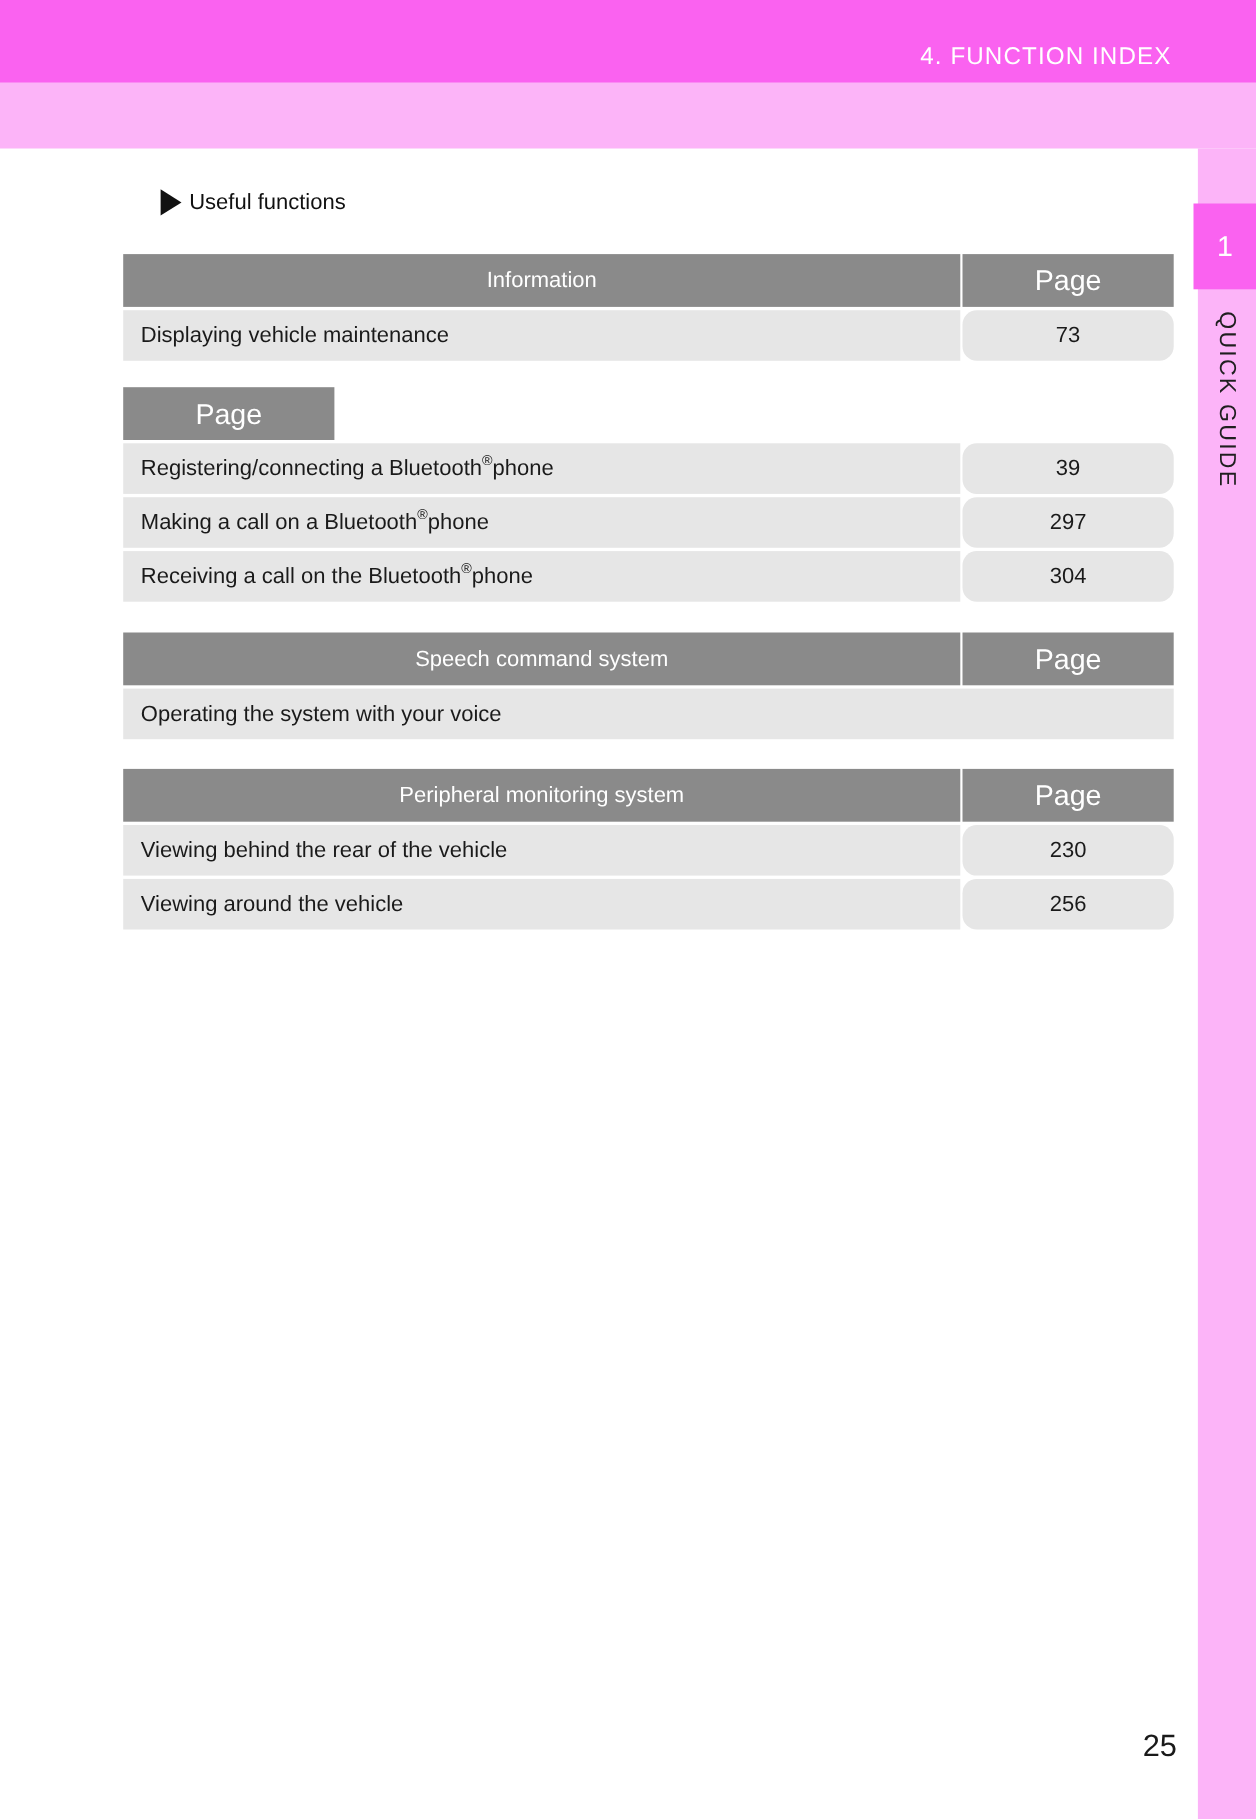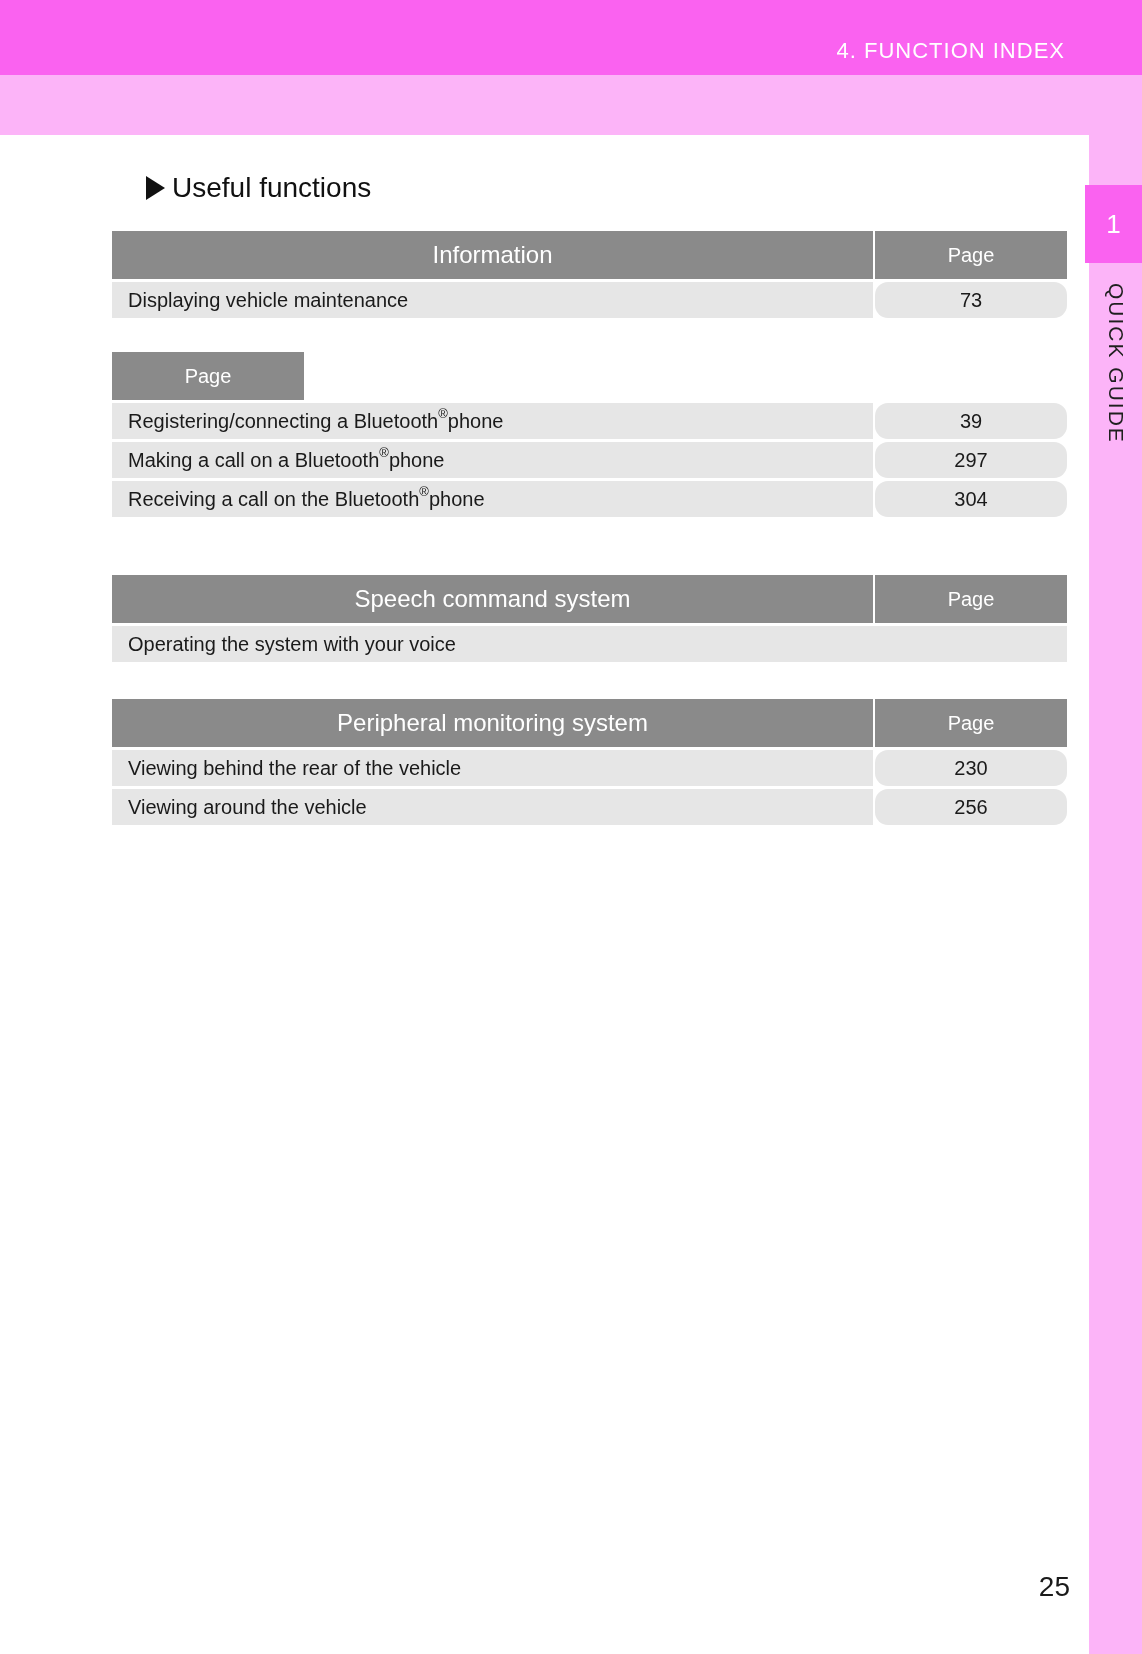--- a/index.html
+++ b/index.html
@@ -72,55 +72,55 @@
     left: 146px; top: 172px;
     display: flex; align-items: center;
   }
   .tri {
     width: 0; height: 0;
     border-top: 12px solid transparent;
     border-bottom: 12px solid transparent;
     border-left: 19px solid #111111;
     margin-right: 7px;
   }
-  .heading-text { font-size: 28px; color: #111111; }
+  .heading-text { font-size: 20px; color: #111111; }
 
   
   .tbl {
     position: absolute;
     left: 112px;
     width: 955px;
   }
   .t1 { top: 231px; }
   .t2 { top: 352px; }
   .t3 { top: 575px; }
   .t4 { top: 699px; }
   .thead {
     display: flex;
     column-gap: 2px;
     height: 48px;
   }
   .th-info {
     flex: 1;
     background: #8a8a8a;
     color: #ffffff;
-    font-size: 24px;
+    font-size: 20px;
     display: flex; align-items: center; justify-content: center;
   }
   .th-page {
     width: 192px;
     background: #8a8a8a;
     color: #ffffff;
-    font-size: 20px;
+    font-size: 26px;
     display: flex; align-items: center; justify-content: center;
   }
   .trow {
     display: flex;
     column-gap: 2px;
-    height: 36px;
+    height: 46px;
     margin-top: 3px;
   }
   .td-info {
     flex: 1;
     background: #e6e6e6;
     font-size: 20px;
     display: flex; align-items: center;
     padding-left: 16px;
     box-sizing: border-box;
     color: #1a1a1a;

